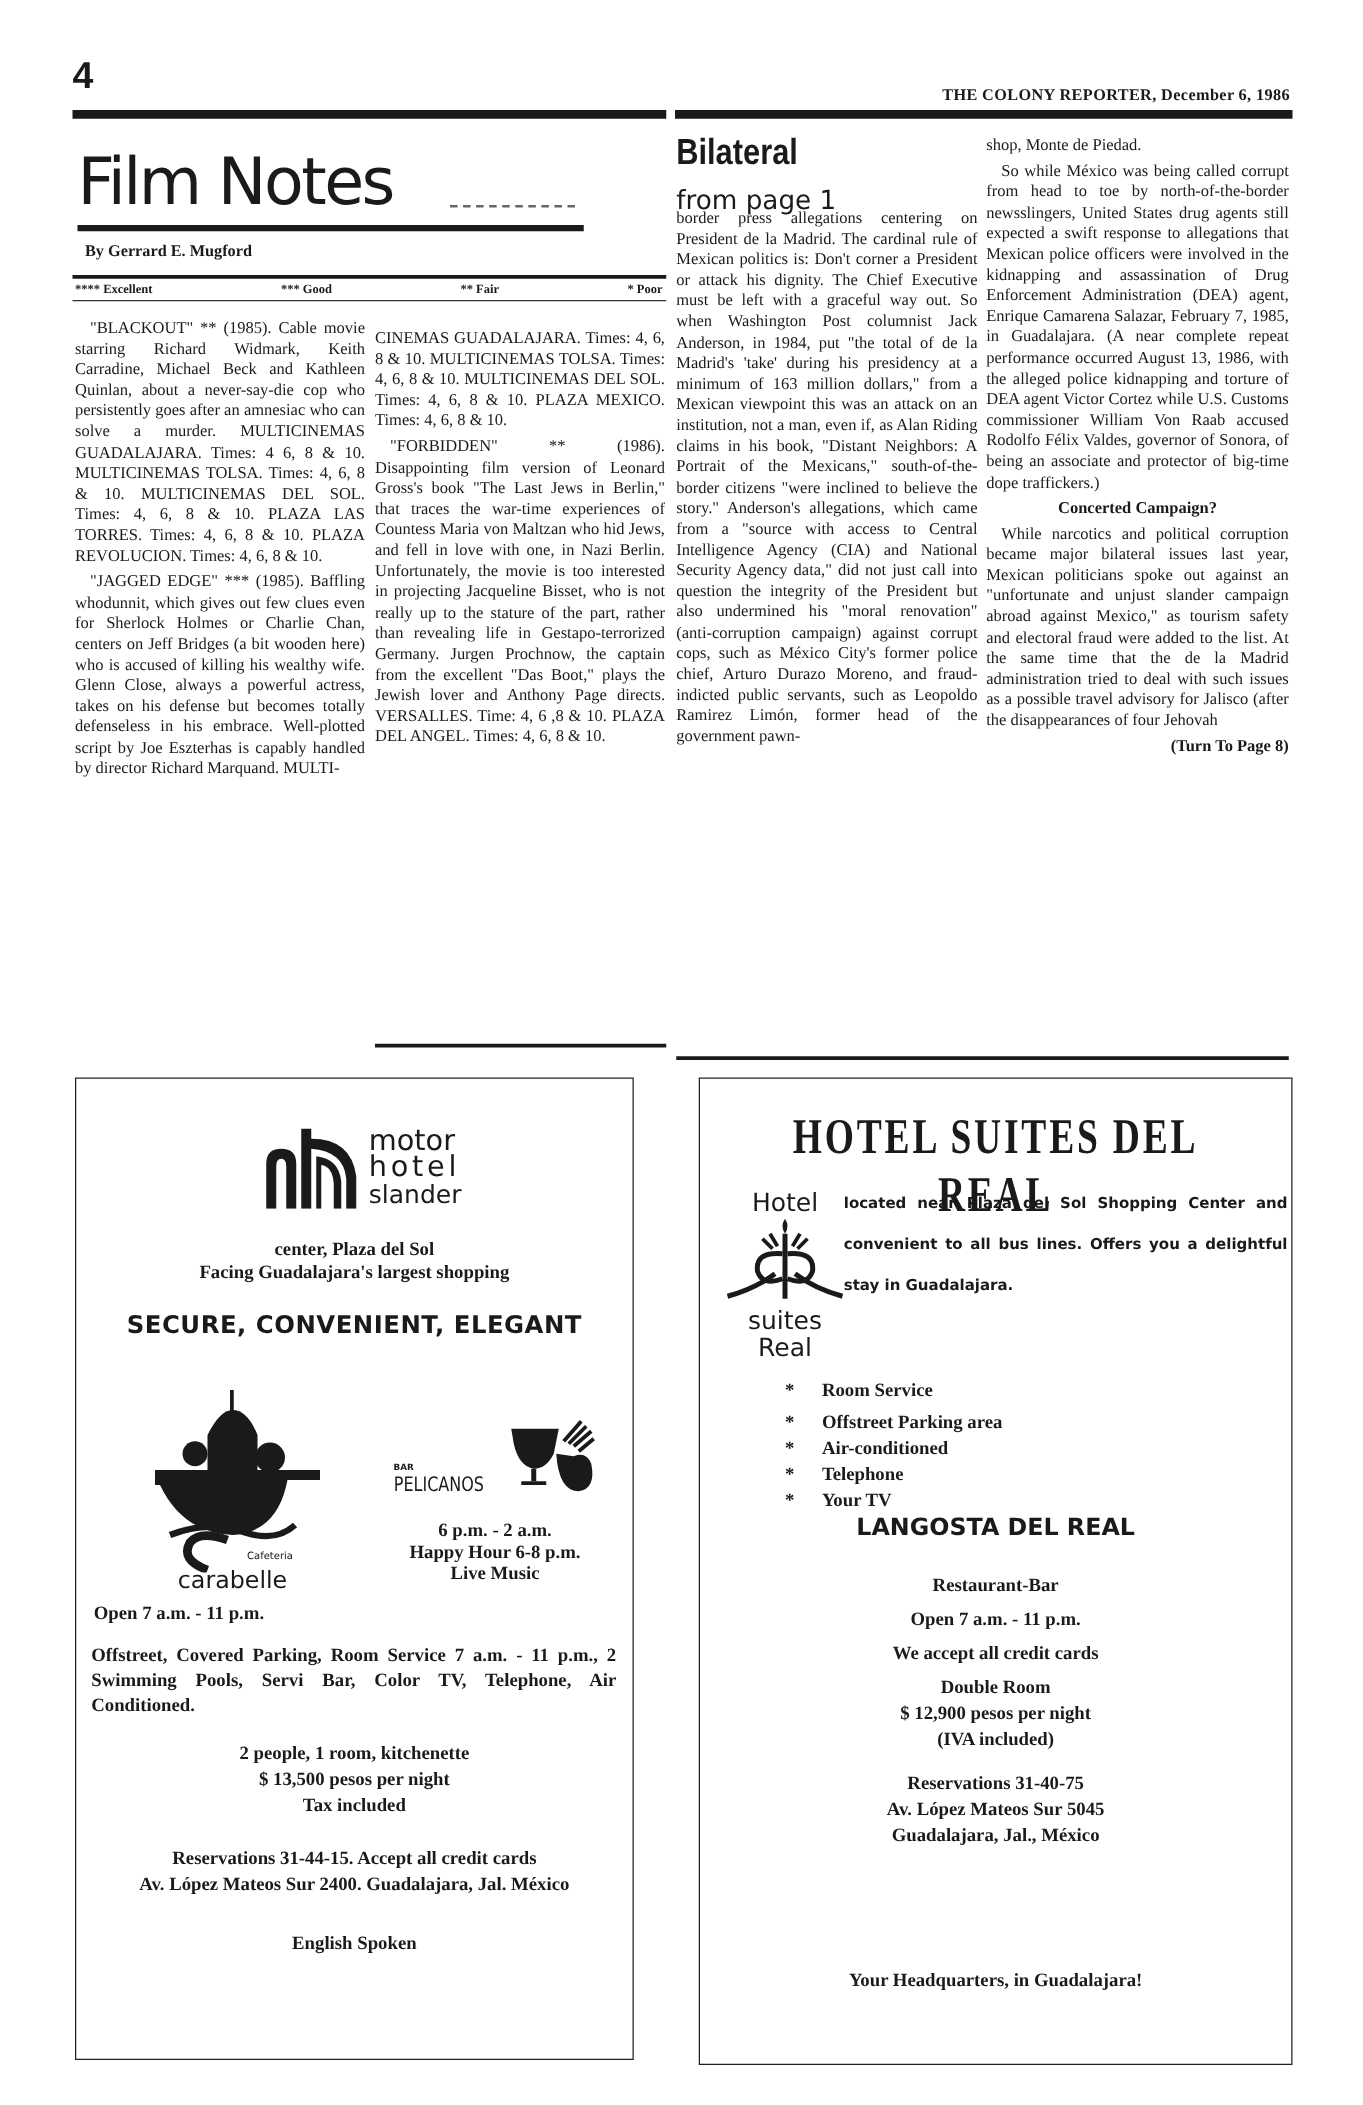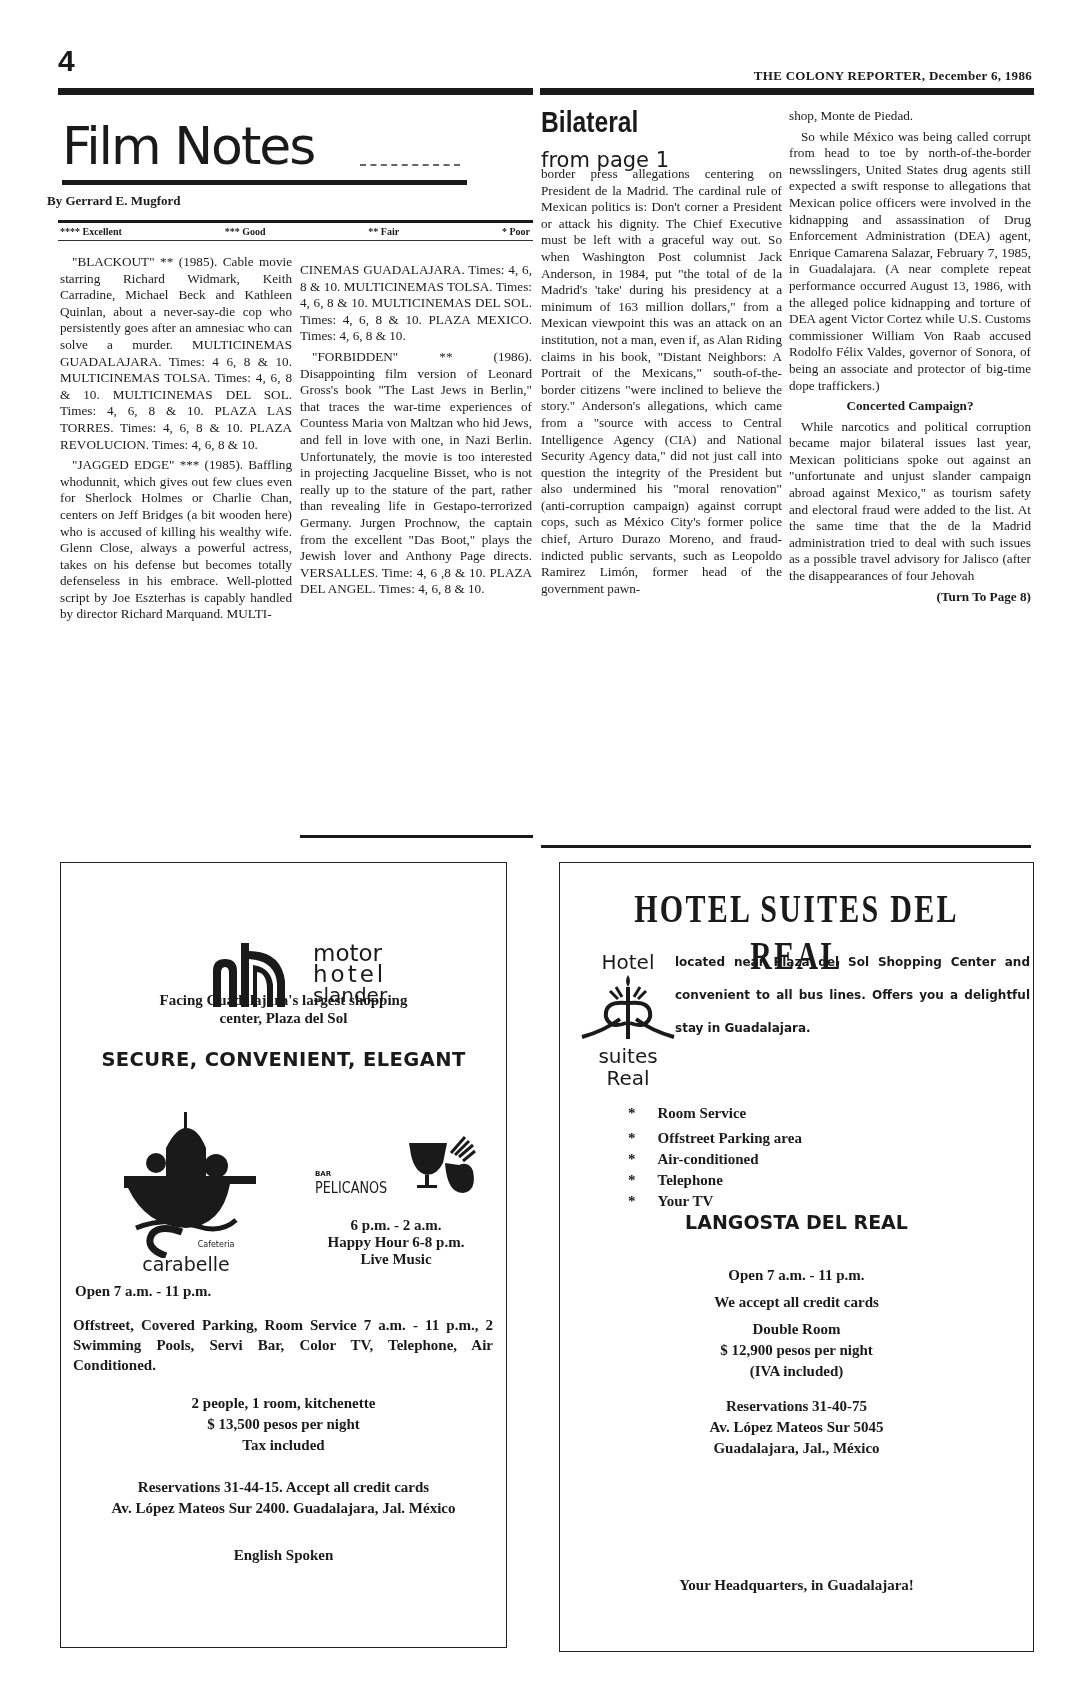--- a/index.html
+++ b/index.html
@@ -5,41 +5,41 @@
   html,body{margin:0;padding:0;background:#fff;}
   body{width:1090px;height:1684px;position:relative;overflow:hidden;color:#1a1a1a;font-family:"DejaVu Serif",serif;}
   .abs{position:absolute;}
   .pagenum{left:58px;top:46px;font-family:"Liberation Sans",sans-serif;font-weight:bold;font-size:30px;line-height:30px;}
   .masthead{right:58px;top:68px;font-family:"Liberation Serif",serif;font-weight:bold;font-size:13px;letter-spacing:.3px;}
   .rule-top-l{left:58px;top:88px;width:475px;height:7px;background:#1a1a1a;}
   .rule-top-r{left:540px;top:88px;width:494px;height:7px;background:#1a1a1a;}
   .filmtitle{left:62px;top:118px;font-family:"DejaVu Sans",sans-serif;font-size:52px;line-height:56px;letter-spacing:-2px;}
   .filmtitle-deco{left:360px;top:160px;width:100px;height:4px;border-bottom:2px dashed #666;}
   .rule-film{left:62px;top:180px;width:405px;height:5px;background:#1a1a1a;}
-  .byline{left:47px;top:193px;font-family:"Liberation Serif",serif;font-weight:bold;font-size:13px;}
+  .byline{left:68px;top:193px;font-family:"Liberation Serif",serif;font-weight:bold;font-size:13px;}
   .rule-rating{left:58px;top:220px;width:475px;height:3px;background:#1a1a1a;}
   .ratings{left:60px;top:226px;width:470px;display:flex;justify-content:space-between;font-family:"Liberation Serif",serif;font-weight:bold;font-size:10px;}
   .rule-rating2{left:58px;top:240px;width:475px;height:1px;background:#333;}
   .col{position:absolute;font-family:"Liberation Serif",serif;font-size:13.2px;line-height:16.6px;text-align:justify;}
   .col p{margin:0 0 4px 0;text-indent:12px;}
   .col p.noind{text-indent:0;}
   .col1{left:60px;top:254px;width:232px;}
   .col2{left:300px;top:262px;width:232px;}
   .col3{left:541px;top:166px;width:241px;}
   .col4{left:789px;top:108px;width:242px;}
   .bil-title{left:541px;top:106px;font-family:"Liberation Sans",sans-serif;font-weight:bold;font-size:29px;transform:scaleX(.85);transform-origin:left;}
   .bil-from{left:541px;top:148px;font-family:"DejaVu Sans",sans-serif;font-weight:normal;font-size:21px;}
   .subhead{text-align:center;font-weight:bold;text-indent:0 !important;}
   .turn{text-align:right;font-weight:bold;text-indent:0 !important;}
   .rule-bottom-col{left:300px;top:835px;width:233px;height:3px;background:#1a1a1a;}
   .rule-bottom-col3{left:541px;top:845px;width:490px;height:3px;background:#1a1a1a;}
   .ad{position:absolute;border:1.5px solid #222;box-sizing:border-box;}
   .ad1{left:60px;top:862px;width:447px;height:786px;}
   .ad2{left:559px;top:862px;width:475px;height:790px;}
-  .mh-logo{left:150px;top:38px;display:flex;align-items:center;gap:22px;margin-top:40px;}
+  .mh-logo{left:150px;top:38px;display:flex;align-items:center;gap:4px;}
   .mh-words{font-family:"DejaVu Sans",sans-serif;font-size:23px;line-height:21px;}
   .ad1 .tagline{position:absolute;left:0;width:100%;top:128px;text-align:center;font-family:"Liberation Serif",serif;font-weight:bold;font-size:15px;line-height:18px;}
   .ad1 .big{position:absolute;left:0;width:100%;top:185px;text-align:center;font-family:"DejaVu Sans",sans-serif;font-weight:bold;font-size:19.5px;letter-spacing:.4px;}
   .carabelle{position:absolute;left:40px;top:245px;width:170px;text-align:center;}
   .pelicanos{position:absolute;left:240px;top:270px;width:190px;text-align:center;}
   .serifb{font-family:"Liberation Serif",serif;font-weight:bold;}
   .ad1 .open{position:absolute;left:14px;top:420px;font-size:15px;}
   .ad1 .amen{position:absolute;left:12px;top:452px;width:420px;font-size:15px;line-height:20px;text-align:justify;}
   .ad1 .price{position:absolute;left:0;width:100%;top:530px;text-align:center;font-size:15px;line-height:21px;}
   .ad1 .res{position:absolute;left:0;width:100%;top:614px;text-align:center;font-size:15px;line-height:21px;}
@@ -106,22 +106,22 @@
       <path d="M30 66 V2 H38 V10 Q70 10 74 40 V66 H66 V42 Q64 20 38 18 V66 Z" fill="#1a1a1a"></path>
       <path d="M42 66 V24 Q60 26 62 44 V66 H56 V46 Q55 32 46 31 V66 Z" fill="#1a1a1a"></path>
     </svg>
     <div class="mh-words">
       <div>motor</div>
       <div style="letter-spacing:3px;">hotel</div>
       <div style="font-size:20px;">slander</div>
     </div>
   </div>
   <div class="tagline">
+    <div>center, Plaza del Sol</div>
     <div>Facing Guadalajara's largest shopping</div>
-    <div>center, Plaza del Sol</div>
   </div>
   <div class="big">SECURE, CONVENIENT, ELEGANT</div>
 
   <div class="carabelle">
     <svg width="160" height="150" viewBox="0 0 160 150">
       <rect x="78" y="4" width="3" height="110" fill="#1a1a1a"></rect>
       <path d="M60 100 V40 Q70 20 80 20 Q92 20 100 40 V100 Z" fill="#1a1a1a"></path>
       <circle cx="50" cy="55" r="10" fill="#1a1a1a"></circle>
       <circle cx="110" cy="58" r="12" fill="#1a1a1a"></circle>
       <path d="M18 68 H150 V76 H124 Q116 118 80 120 Q40 118 22 80 H18 Z" fill="#1a1a1a"></path>
@@ -200,20 +200,21 @@
         <span>*</span>
         <span>Telephone</span>
       </div>
     <div class="li">
         <span>*</span>
         <span>Your TV</span>
       </div>
   </div>
   <div class="langosta">LANGOSTA DEL REAL</div>
   <div class="info">
+    <div>Restaurant-Bar</div>
     <div class="gap"></div>
     <div>Open 7 a.m. - 11 p.m.</div>
     <div class="gap"></div>
     <div>We accept all credit cards</div>
     <div class="gap"></div>
     <div>Double Room</div>
     <div>$ 12,900 pesos per night</div>
     <div>(IVA included)</div>
     <div class="gap" style="height:14px;"></div>
     <div>Reservations 31-40-75</div>

